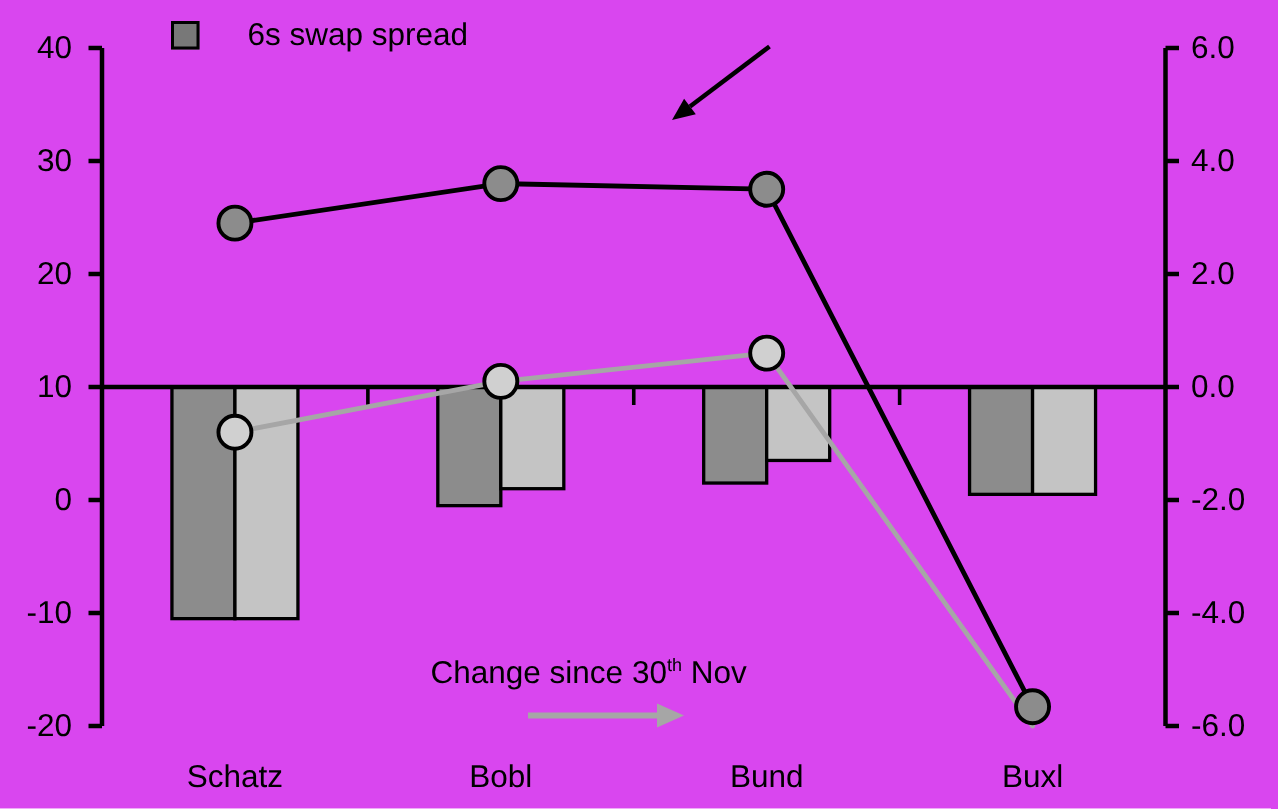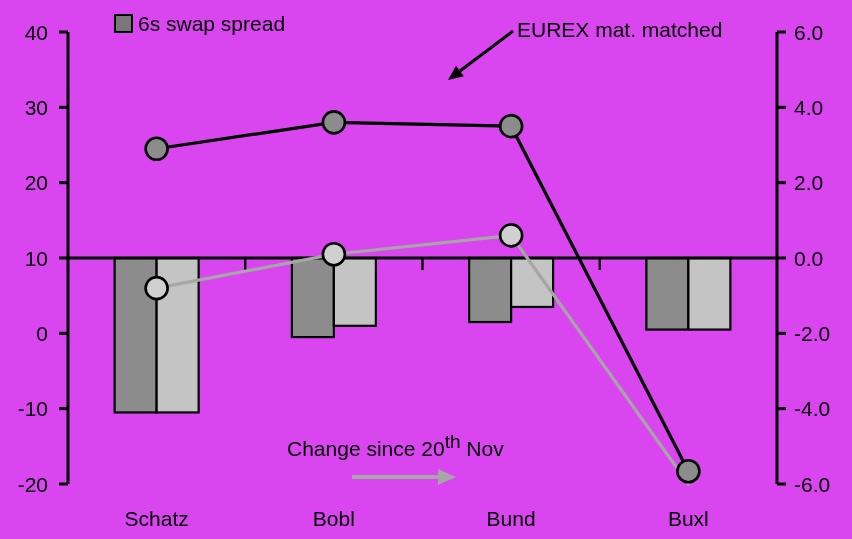--- a/index.html
+++ b/index.html
@@ -5,33 +5,33 @@
   html,body{margin:0;padding:0;background:#fff;}
   .stage{
     position:relative;width:852px;height:539px;background:#d946ef;
     font-family:"Liberation Sans",sans-serif;overflow:hidden;
   }
   svg{position:absolute;left:0;top:0;}
   svg text{font-family:"Liberation Sans",sans-serif;fill:#000;}
   .legend{
     position:absolute;left:114px;top:10px;display:flex;flex-direction:column;gap:9px;
   }
-  .legend-row{display:flex;align-items:center;height:27px;}
+  .legend-row{display:flex;align-items:center;height:27px;gap:27px;}
   .swatch{
     width:15px;height:15px;border:2px solid #000;margin-right:5px;flex:0 0 auto;
   }
   .legend-label{font-size:21px;color:#000;white-space:nowrap;}
   .curve-note{
     position:absolute;left:517px;top:16px;font-size:21px;line-height:28px;color:#000;
     white-space:nowrap;
   }
   .change-note{
     position:absolute;left:287px;top:437px;font-size:21px;color:#000;white-space:nowrap;
   }
-  .change-note sup{font-size:19px;vertical-align:super;line-height:0;}
+  .change-note sup{font-size:12px;vertical-align:super;line-height:0;}
 </style>
 </head>
 <body>
 
 <div class="stage">
   <svg id="plot" width="852" height="539">
       <g>
         <rect x="114.625" y="258" width="42" height="154.43333333333334" fill="#8c8c8c" stroke="#000" stroke-width="2.2"></rect>
         <rect x="291.875" y="258" width="42" height="79.09999999999997" fill="#8c8c8c" stroke="#000" stroke-width="2.2"></rect>
         <rect x="469.125" y="258" width="42" height="64.03333333333336" fill="#8c8c8c" stroke="#000" stroke-width="2.2"></rect>
@@ -111,17 +111,16 @@
     </svg>
 
   <div class="legend">
     <div class="legend-row">
       <span class="swatch" style="background: rgb(120, 120, 120);"></span>
       <span class="legend-label">6s swap spread</span>
     </div>
   </div>
 
   <div class="curve-note">
-    <div>EUREX mat. matched</div>
   </div>
 
-  <div class="change-note"><span>Change since 20</span><sup>th</sup><span> Nov</span></div>
+  <div class="change-note"><span>Change since 30</span><sup>th</sup><span> Nov</span></div>
 </div>
 
 </body></html>

